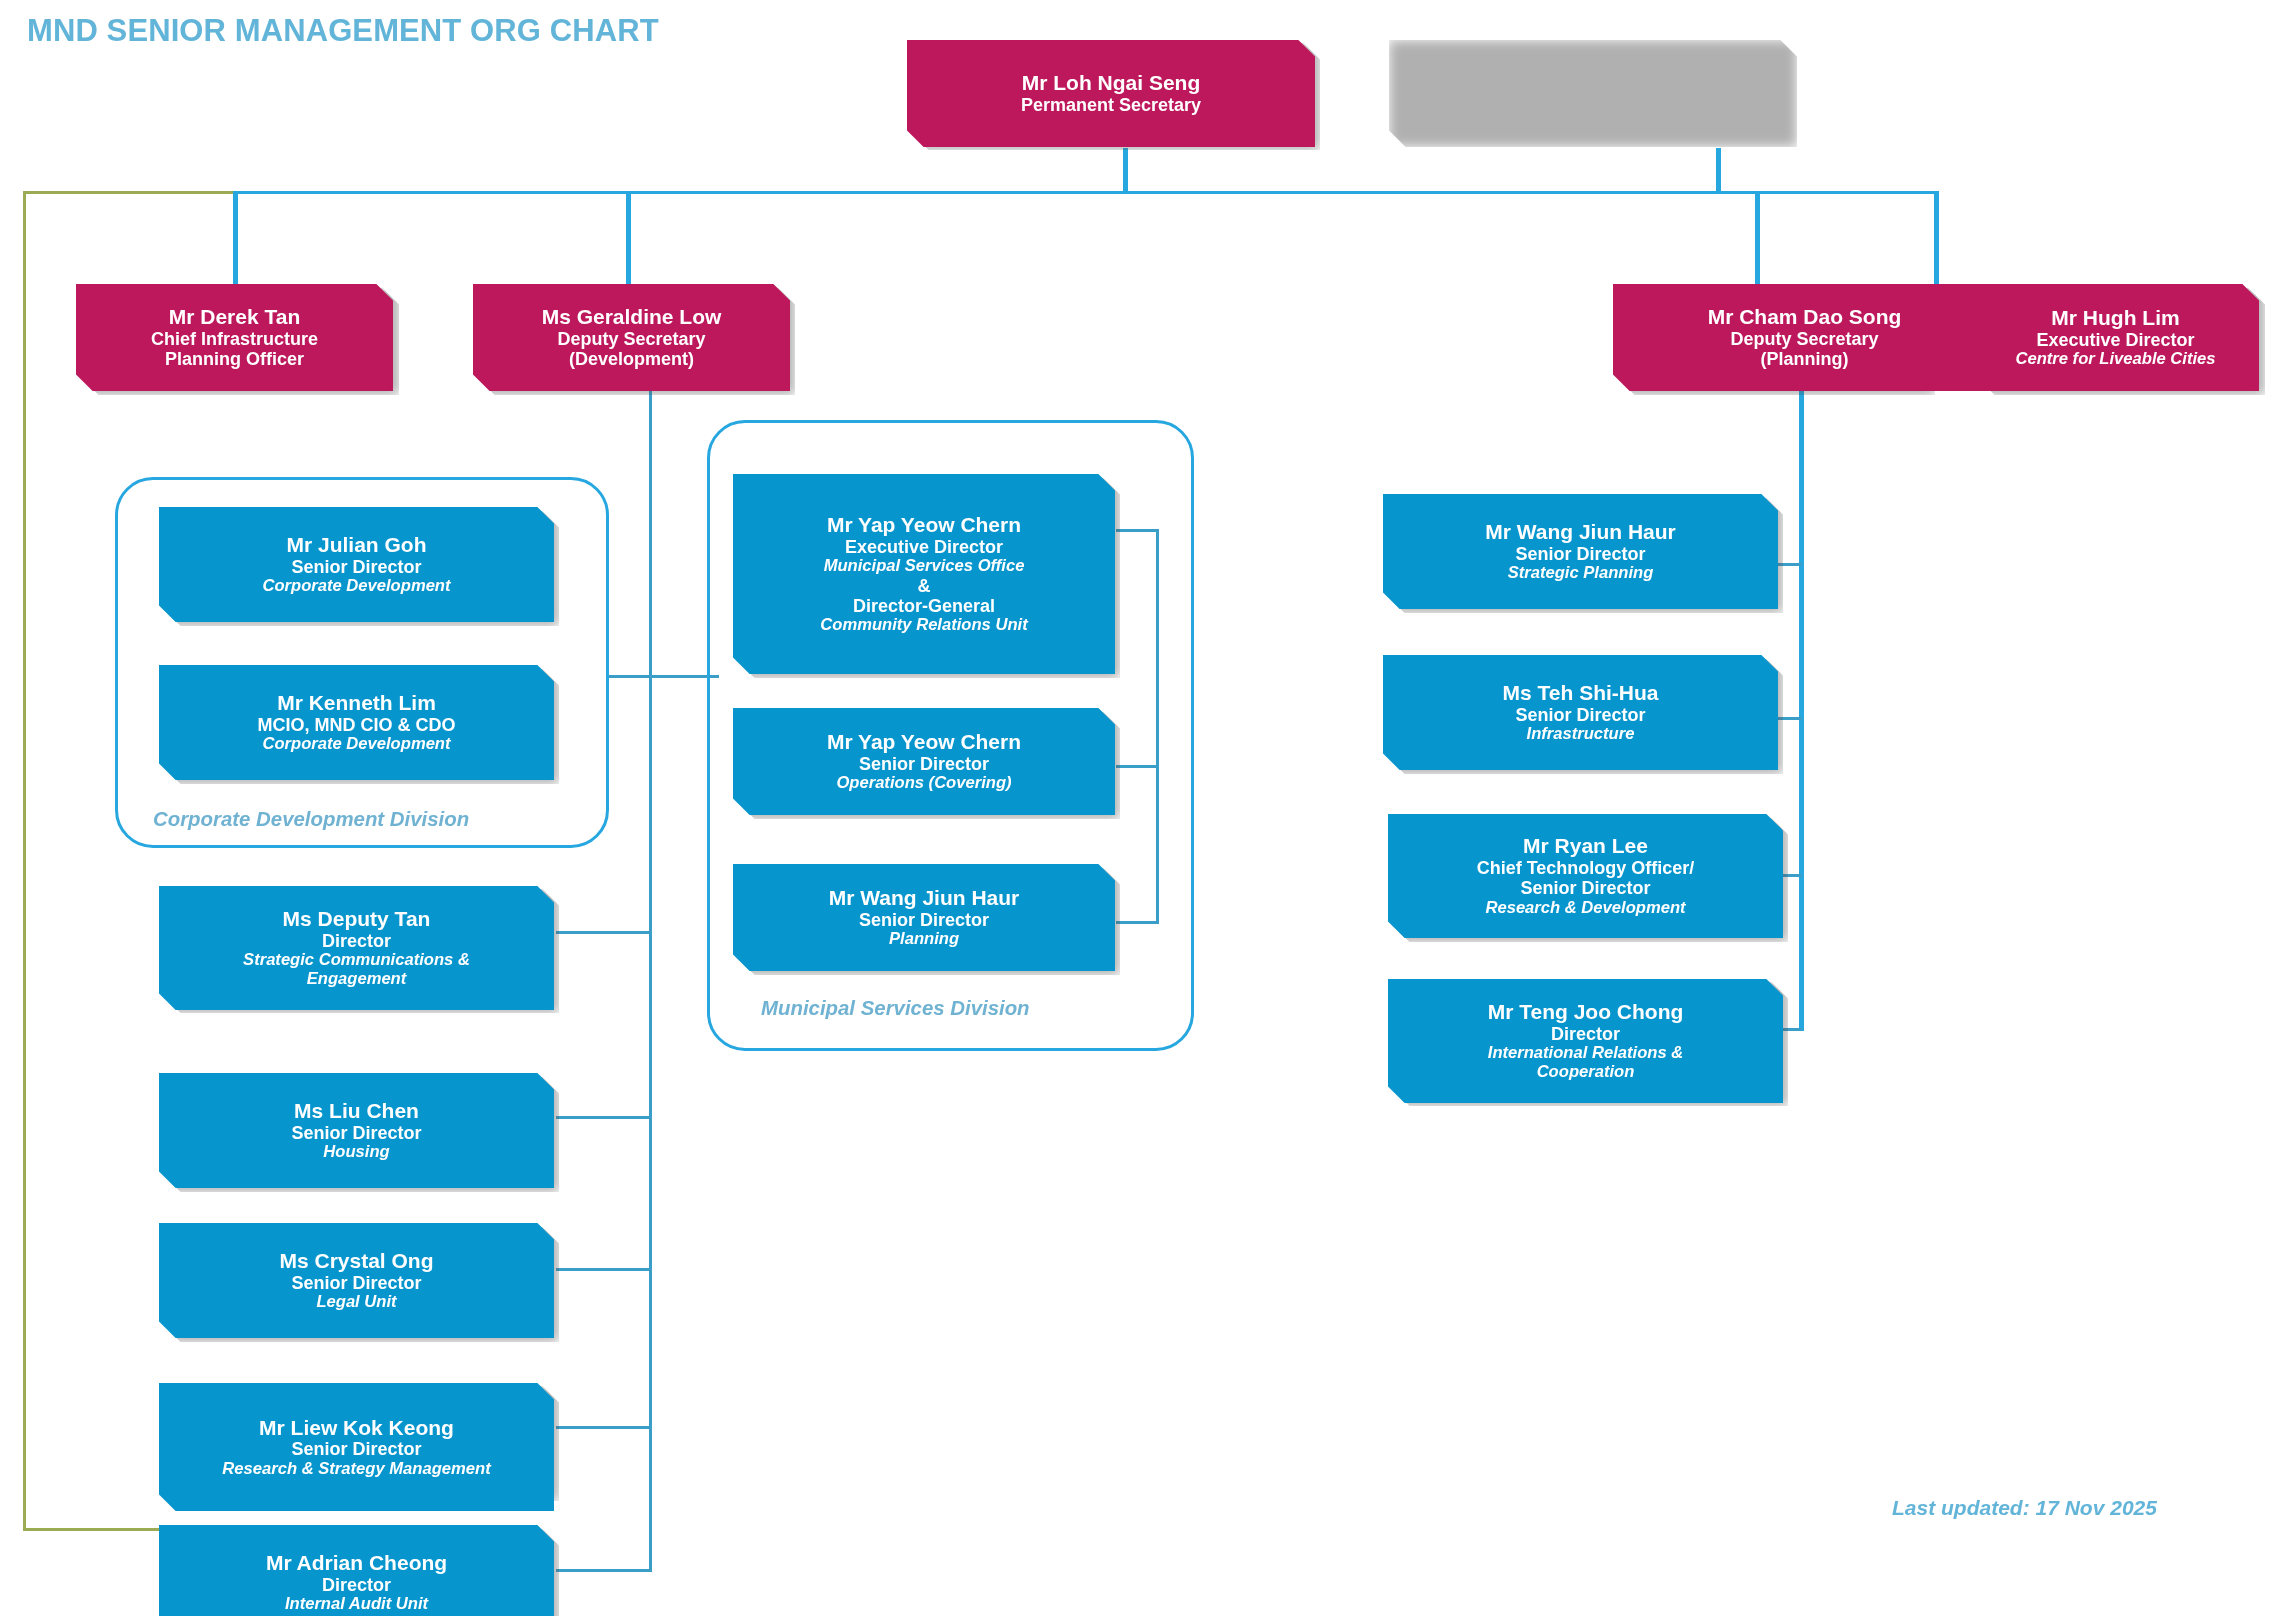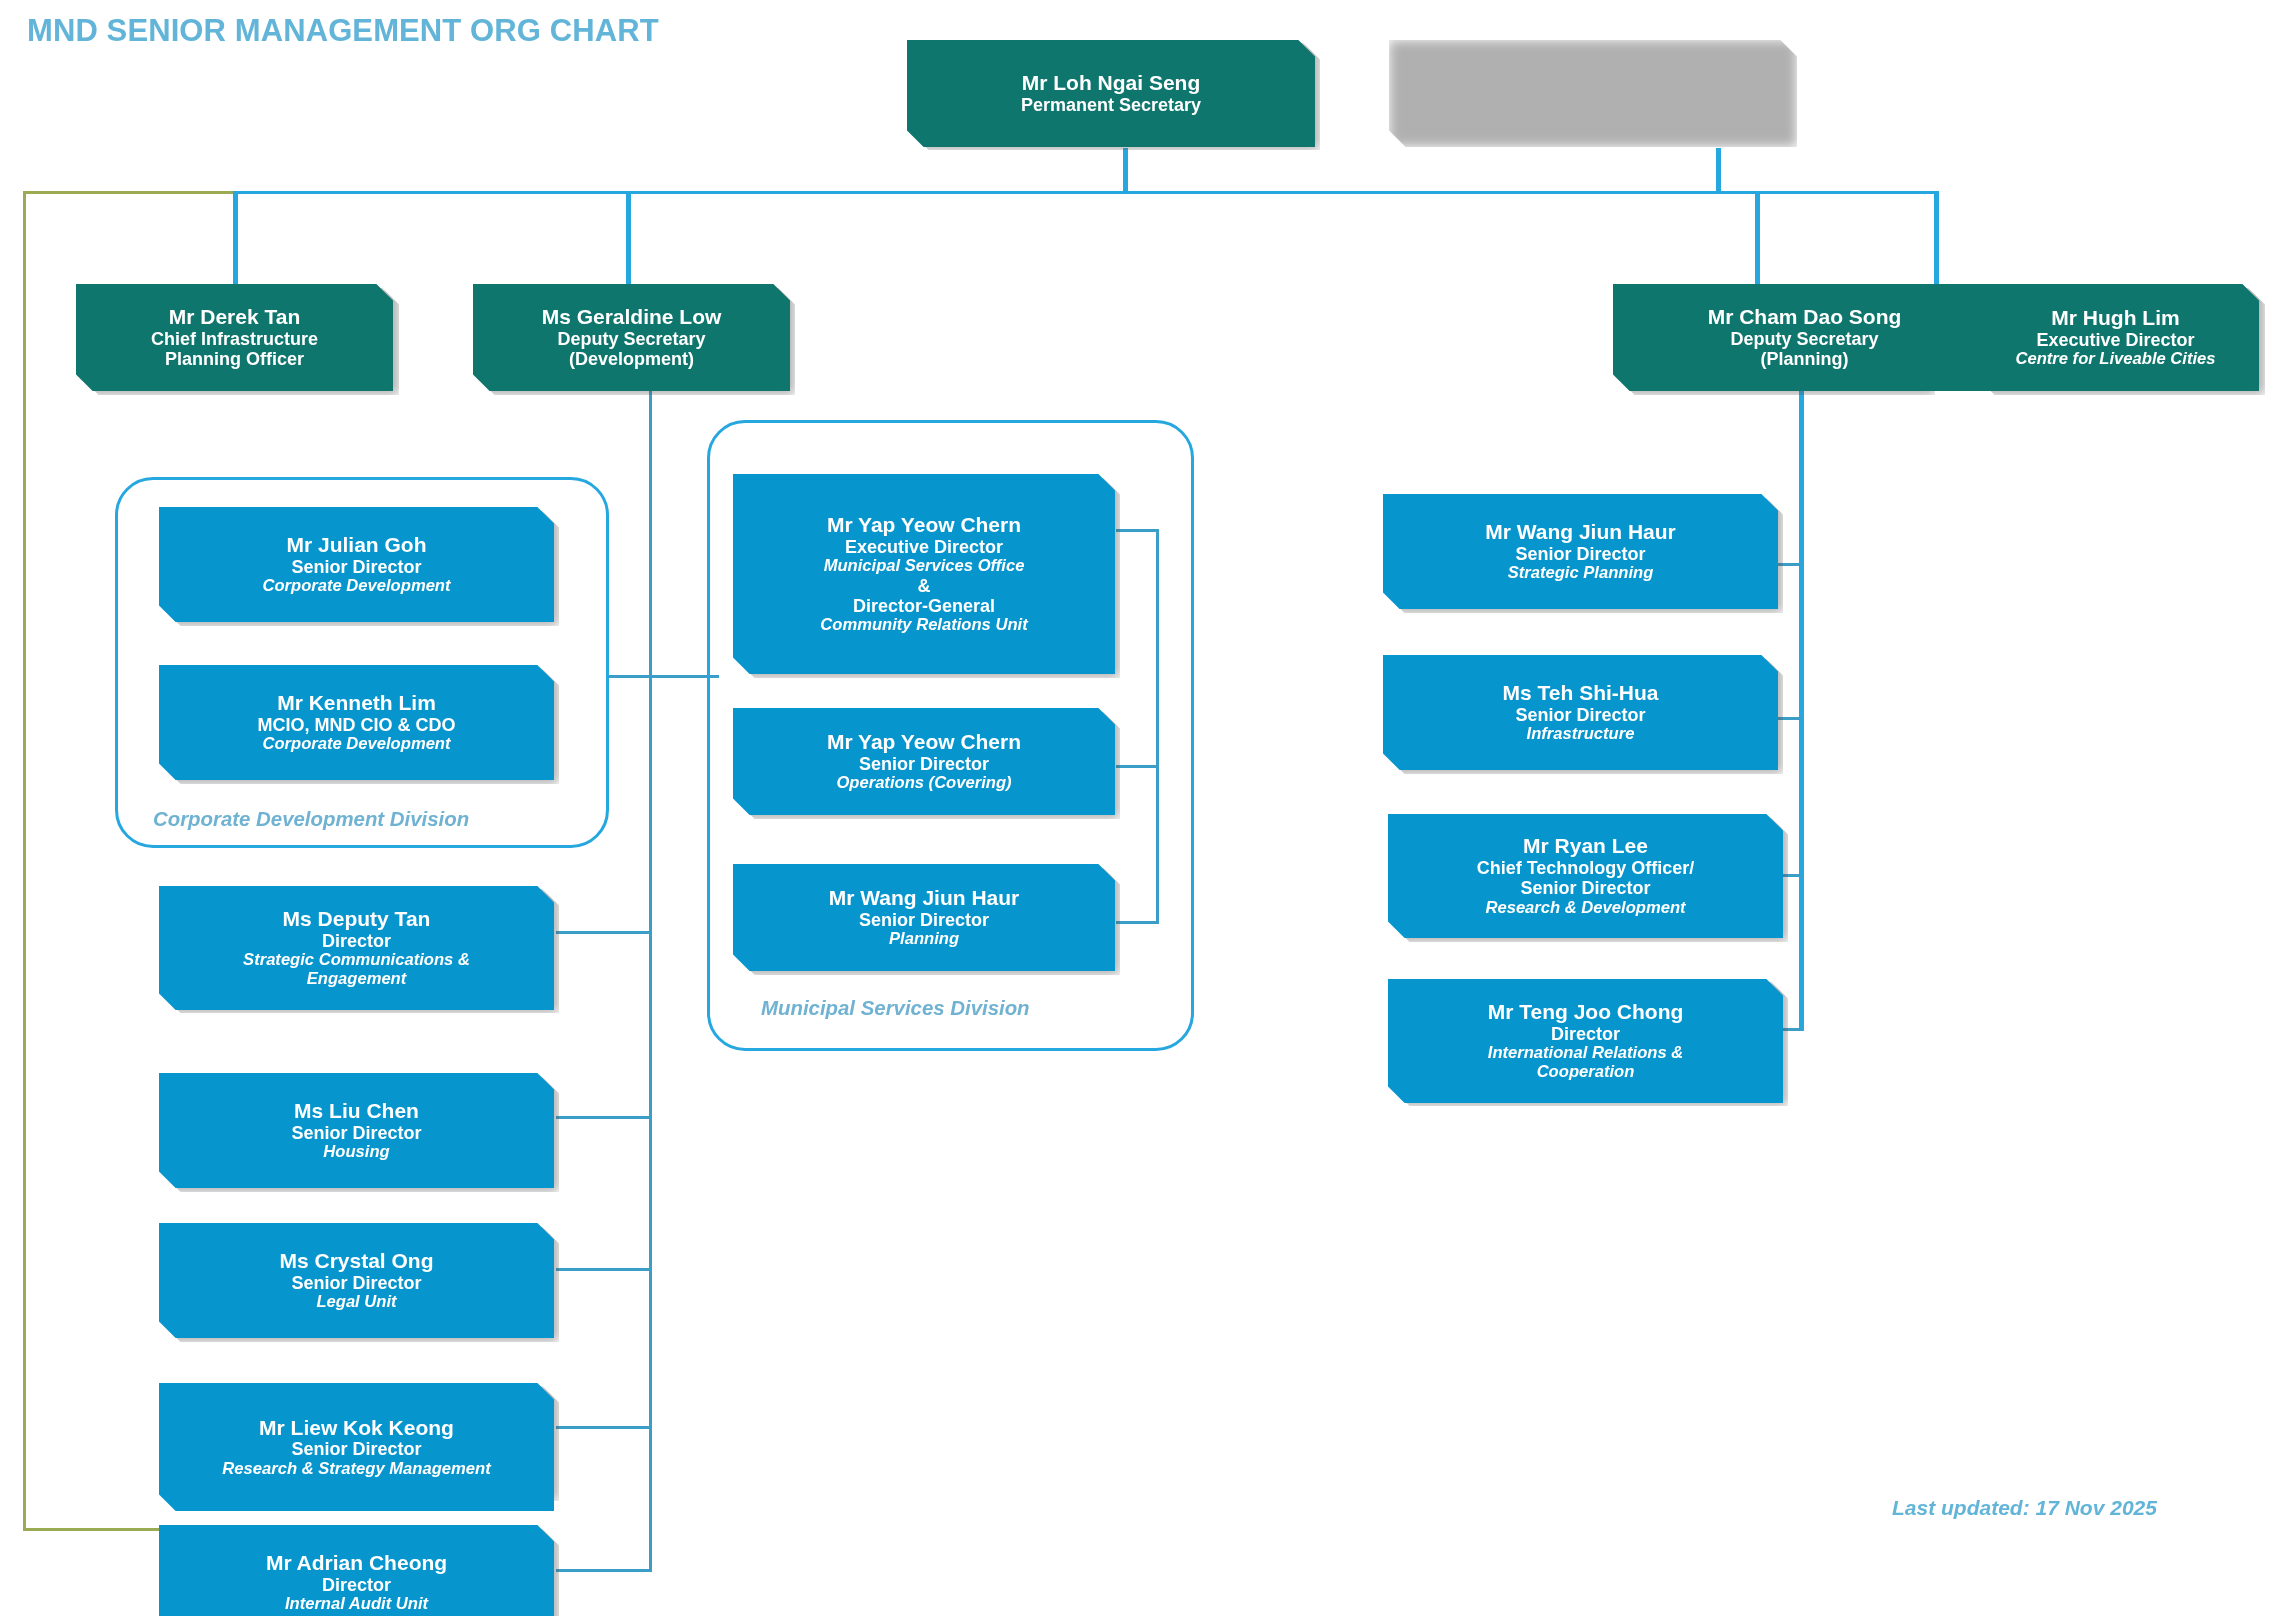--- a/index.html
+++ b/index.html
@@ -44,21 +44,21 @@
   }
   .shadow{
     position:absolute;
     background:rgba(80,80,80,.45);
     filter:blur(5.7px);
     -webkit-clip-path:polygon(0 0, calc(100% - 16.6px) 0, 100% 16.6px, 100% 100%, 16.6px 100%, 0 calc(100% - 16.6px));
     clip-path:polygon(0 0, calc(100% - 16.6px) 0, 100% 16.6px, 100% 100%, 16.6px 100%, 0 calc(100% - 16.6px));
     z-index:1;
   }
   .node{z-index:2;}
-  .node.tier1{background:#0f766e;}
+  .node.tier1{background:#be185d;}
   .node.tier2{background:#0795ce;}
 
   .nm{font-weight:bold;font-size:21px;line-height:1.13;}
   .rl{font-weight:bold;font-size:18px;line-height:1.13;}
   .un{font-weight:bold;font-style:italic;font-size:16.6px;line-height:1.13;}
 
   
   .division{
     position:absolute;
     border:3.8px solid #27a7df;

